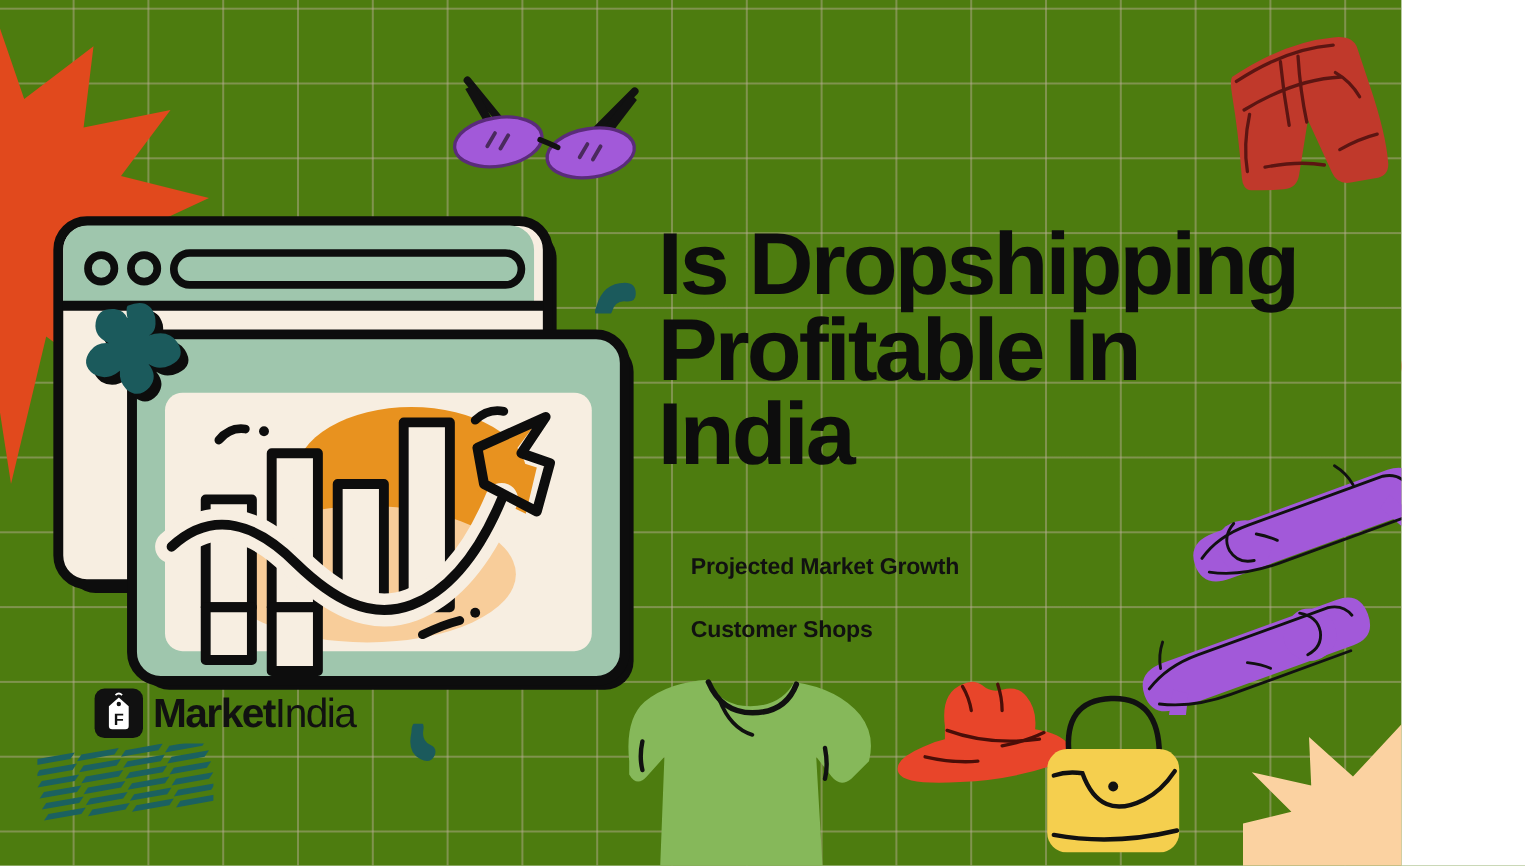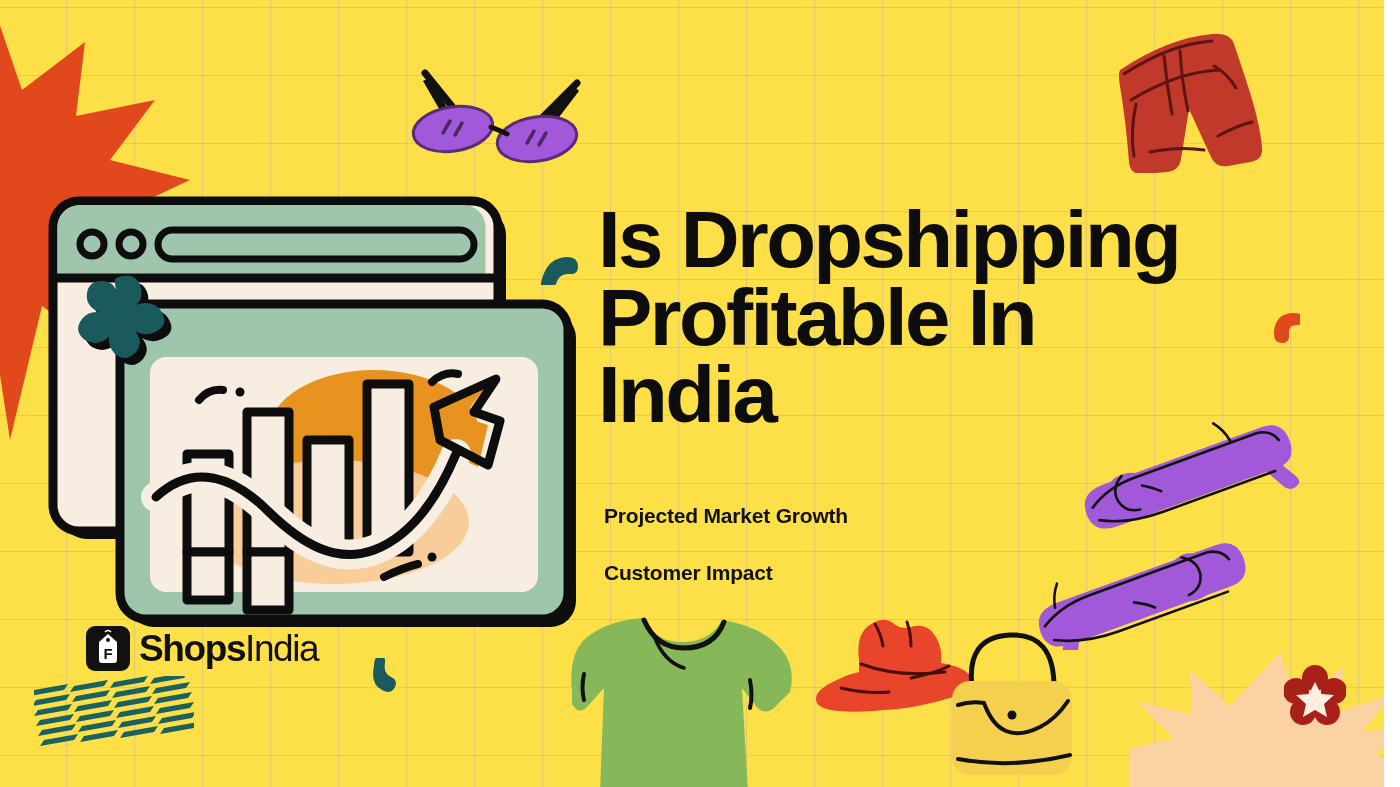--- a/index.html
+++ b/index.html
@@ -3,22 +3,22 @@
 <meta charset="utf-8">
 <style>
   * { box-sizing: border-box; margin: 0; padding: 0; }
   html, body {
     width: 1400px; height: 787px;
     overflow: hidden;
     font-family: "Liberation Sans", sans-serif;
   }
   #stage {
     position: relative;
-    width: 1384px; height: 787px;
-    background: #fde047;
+    width: 1274px; height: 787px;
+    background: #4d7c0f;
     overflow: hidden;
     text-decoration: underline;
   }
   
   #grid {
     position: absolute; inset: 0;
     background-image:
       linear-gradient(to right, rgba(190,175,155,.45) 1.4px, transparent 1.4px),
       linear-gradient(to bottom, rgba(190,175,155,.45) 1.4px, transparent 1.4px);
     background-size: 68px 68px;
@@ -39,21 +39,21 @@
     font-size: 80px;
     line-height: 0.97;
     letter-spacing: -2.6px;
     color: #0d0d0d;
     transform: scaleX(1.02);
     transform-origin: left center;
     white-space: pre-line;
   }
   .subline {
     position: absolute;
-    left: 604px;
+    left: 628px;
     font-family: "Liberation Sans", sans-serif;
     font-weight: 700;
     font-size: 21px;
     letter-spacing: -0.2px;
     color: #111;
   }
   #subline-0 { top: 504px; }
   #subline-1 { top: 561px; }
 
   
@@ -310,29 +310,29 @@
     <path d="M24 6 q-18 0 -20 18 q-1 12 8 12 q8 0 7 -9 q-1 -9 8 -9 q7 0 6 -7 q-1 -5 -9 -5 z" fill="#e1491d"></path>
   </svg>
 
   <div id="title-block">
     <h1 id="headline">Is Dropshipping
 Profitable In
 India</h1>
   </div>
 
   <div class="subline" id="subline-0">Projected Market Growth</div>
-  <div class="subline" id="subline-1">Customer Impact</div>
+  <div class="subline" id="subline-1">Customer Shops</div>
 
   <div id="logo">
     <div id="logo-mark">
       <svg viewBox="0 0 44 45" style="position:absolute;inset:0;width:100%;height:100%;">
         <path d="M19 6 q3 -3 6 0" stroke="#fff" stroke-width="1.6" fill="none"></path>
         <path d="M22 8 l9 8 v18 q0 3 -3 3 h-12 q-3 0 -3 -3 v-18 z" fill="#fff"></path>
         <circle cx="22" cy="14" r="2" fill="#111"></circle>
         <text x="22" y="33" font-family="Liberation Sans, sans-serif" font-size="15" font-weight="700" fill="#111" text-anchor="middle">F</text>
       </svg>
     </div>
     <div id="logo-text">
-      <span class="b">Shops</span><span class="n">India</span>
+      <span class="b">Market</span><span class="n">India</span>
     </div>
   </div>
 
 </div>
 
 </body></html>

